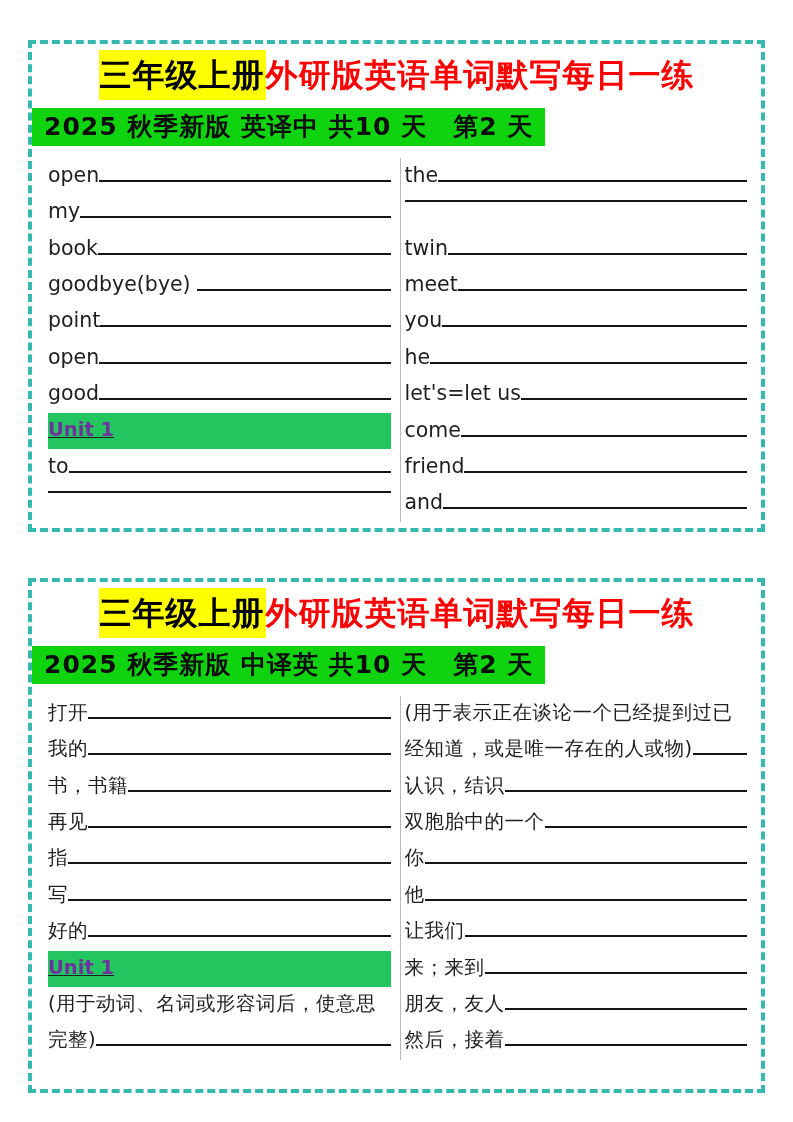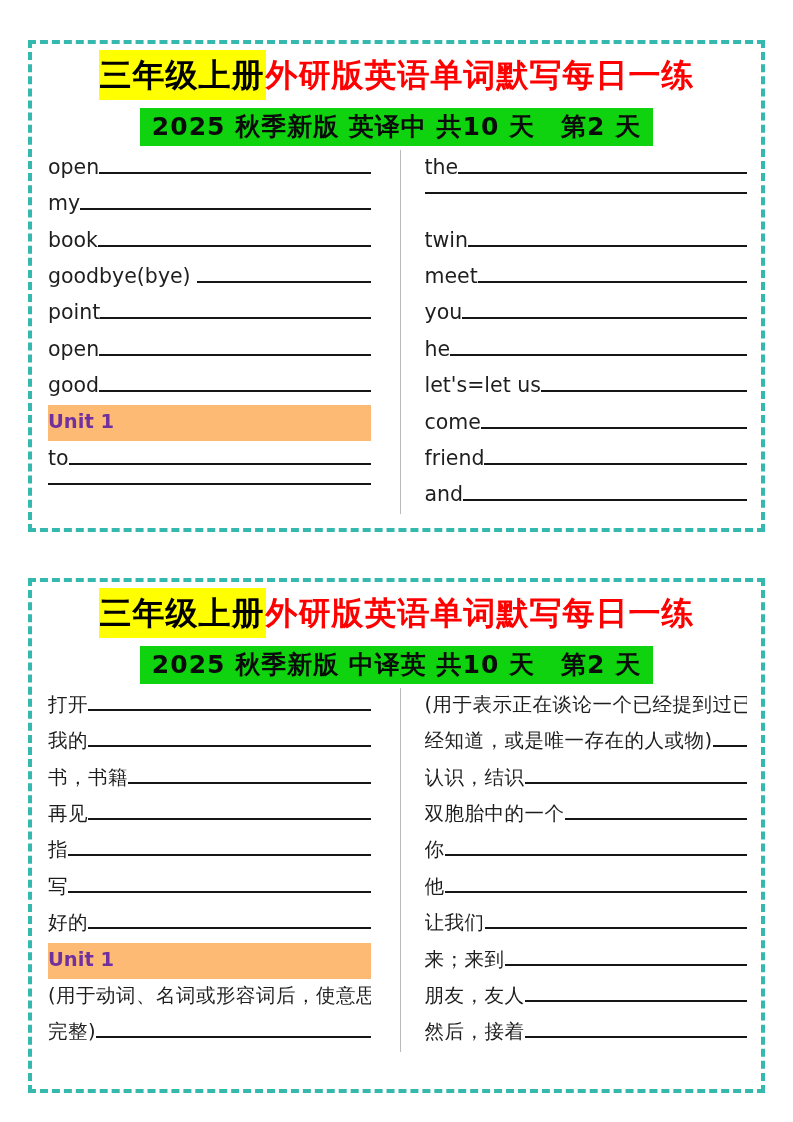--- a/index.html
+++ b/index.html
@@ -23,33 +23,33 @@
     text-align:center;
     margin:9px 6px 10px;
     font-size:32px;
     font-weight:bold;
     line-height:1.4;
     letter-spacing:1px;
     white-space:nowrap;
   }
   .title .hl{background:#ffff00;color:#000000;padding:6px 1px;}
   .title .red{color:#fe0000;}
-  .subtitle-wrap{text-align:center;margin:0 0 2px;}
+  .subtitle-wrap{text-align:left;margin:0 0 10px;}
   .subtitle{
     display:inline-block;
     background:#0ed30e;
     color:#0b0b0b;
     font-weight:bold;
     font-size:25px;
     line-height:1.2;
     padding:4px 12px;
     letter-spacing:1px;
     white-space:nowrap;
   }
-  .cols{display:flex;padding:2px 14px 0 16px;gap:20px;}
+  .cols{display:flex;padding:2px 14px 0 16px;}
   .col{flex:1;min-width:0;}
   .col.left{padding-right:9px;}
   .col.right{padding-left:4px;}
   .divider{width:1px;background:#b9b9b9;}
   .row{
     height:36.4px;
     box-sizing:border-box;
     display:flex;
     align-items:baseline;
     padding-top:6px;
@@ -62,21 +62,21 @@
     white-space:pre;
     flex:0 0 auto;
   }
   .cjk .word{font-size:19.5px;letter-spacing:0.5px;}
   .line{
     flex:1 1 auto;
     min-width:0;
     height:0;
     border-bottom:2px solid #161616;
   }
-  .row.unit{background:#fdba74;}
+  .row.unit{background:#22c55e;text-decoration:underline;}
   .row.unit .word{color:#7030a0;font-weight:bold;font-size:19.5px;letter-spacing:0;}
 </style>
 </head>
 <body>
 
 <div class="sheet">
 
   <div class="panel p1">
     <div class="title">
       <span class="hl">三年级上册</span><span class="red">外研版英语单词默写每日一练</span>

